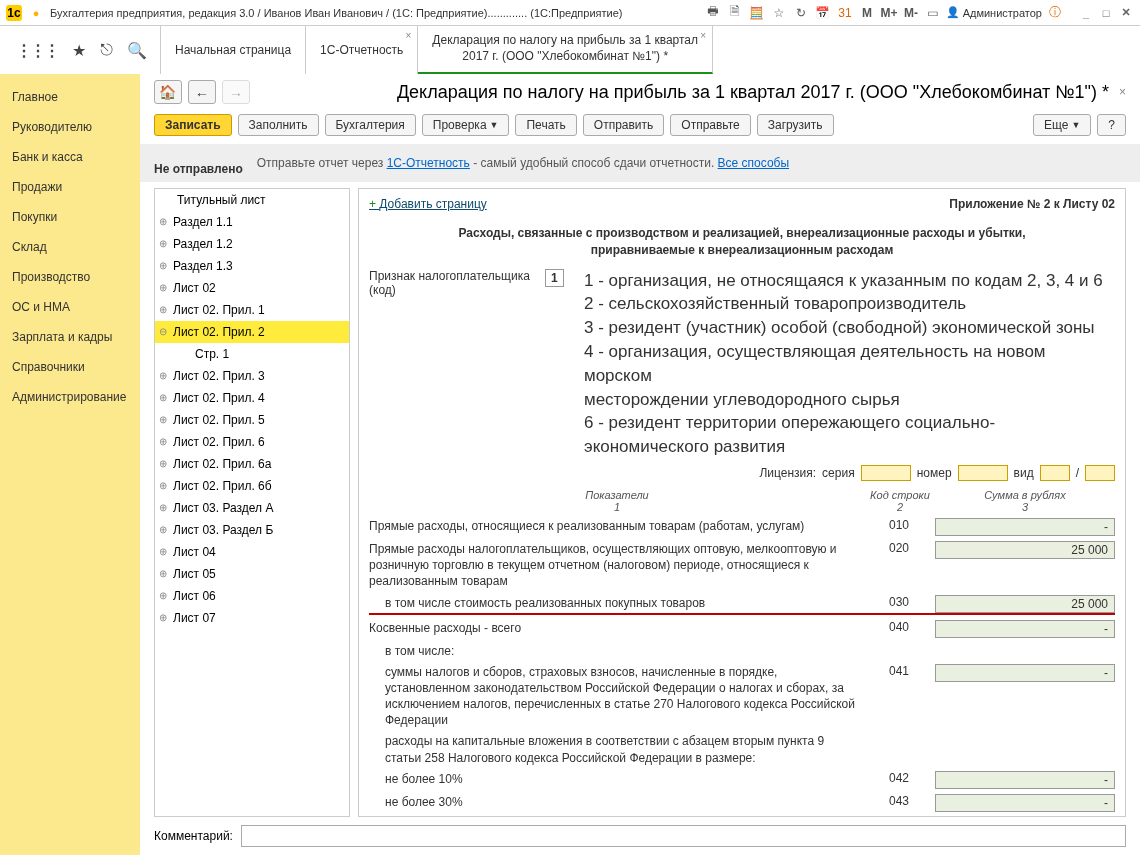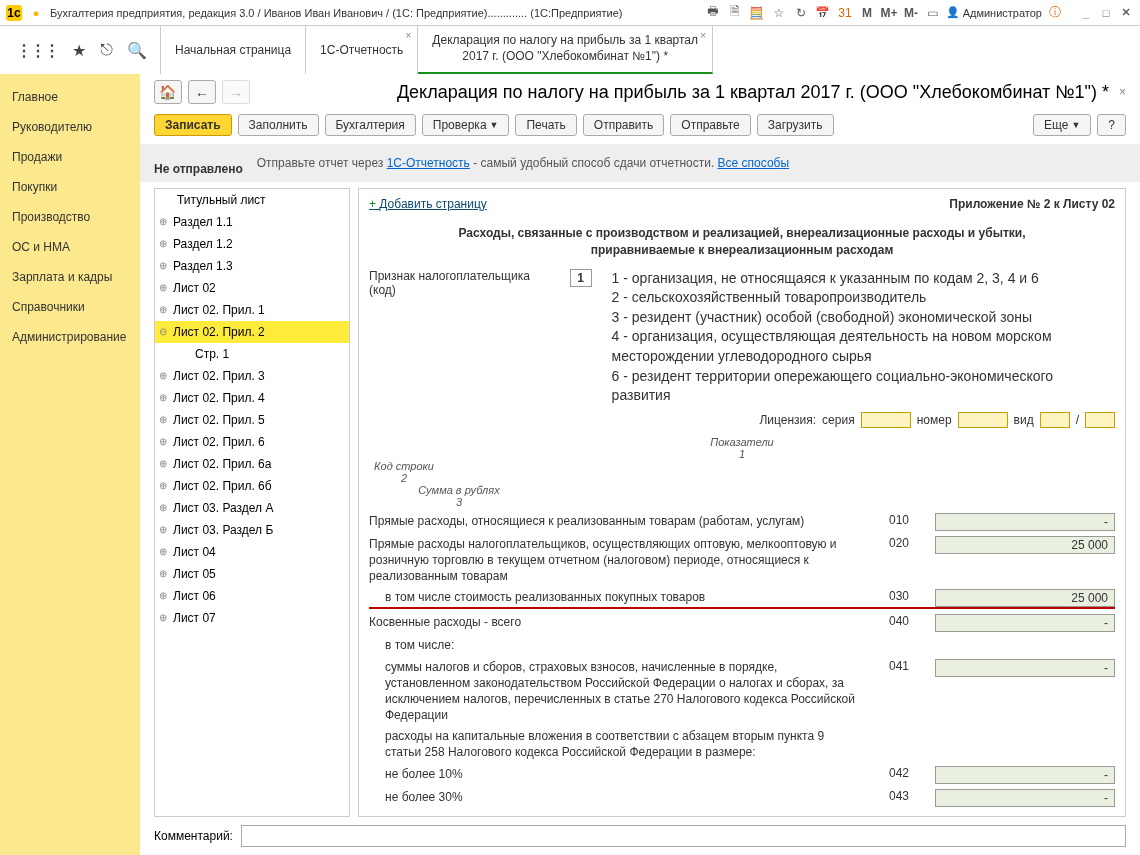--- a/index.html
+++ b/index.html
@@ -49,24 +49,24 @@
   .sections .sec .plus { position:absolute; left:4px; top:5px; width:12px; color:#888; font-size:10px;}
   .sections .sec.sub { padding-left:40px;}
 
   .report-pane { flex:1; border:1px solid #ccc; margin-left:8px; overflow:auto; padding:8px 10px; font-size:12px; color:#333; position:relative;}
   .add-page { color:#0c4a6e; text-decoration:underline; cursor:pointer;}
   .add-page::before { content:"+ "; color:#1a8f1a; text-decoration:none;}
   .attach-label { float:right; font-weight:bold;}
   .form-title { text-align:center; font-weight:bold; margin:14px 40px 10px 40px; line-height:1.4;}
   .taxpayer-row { display:flex; gap:10px; align-items:flex-start; }
   .code-box { border:1px solid #999; width:22px; height:18px; display:inline-flex; align-items:center; justify-content:center; font-weight:bold;}
-  .hint-list { color:#333; font-size:14px; line-height:1.4; margin-left:10px;}
+  .hint-list { color:#333; font-size:17px; line-height:1.4; margin-left:10px;}
   .licence-row { display:flex; gap:6px; align-items:center; justify-content:flex-end; margin:6px 0;}
   .yellow-box { background:#fff3c0; border:1px solid #c9a000; height:16px; width:50px;}
-  .col-headers { display:flex; color:#555; font-style:italic; font-size:11px; margin:8px 0 4px 0;flex-direction:column;}
+  .col-headers { display:flex; color:#555; font-style:italic; font-size:11px; margin:8px 0 4px 0;}
   .col-headers .c1 { flex:1; text-align:center;} .col-headers .c2 { width:70px; text-align:center;} .col-headers .c3 { width:180px; text-align:center;}
   .data-row { display:flex; align-items:flex-start; margin:5px 0; gap:6px;}
   .data-row .desc { flex:1; line-height:1.35;}
   .data-row .desc.indent { padding-left:16px;}
   .data-row .code { width:60px; text-align:center;}
   .data-row .val { width:180px; }
   .val-box { border:1px solid #999; background:#eaf0e0; height:18px; text-align:right; padding:1px 6px; display:block;}
   .underline-red { border-bottom:2px solid #c00000; margin-bottom:4px;}
 
   .footer-row { display:flex; align-items:center; padding:8px 14px; gap:8px;}
@@ -126,22 +126,24 @@
       <span class="close-x">×</span>
     </div>
   </div>
 </div>
 
 <div class="container">
 
   <div class="sidebar">
     <div class="item"><span>Главное</span></div>
     <div class="item"><span>Руководителю</span></div>
+    <div class="item"><span>Банк и касса</span></div>
     <div class="item"><span>Продажи</span></div>
     <div class="item"><span>Покупки</span></div>
+    <div class="item"><span>Склад</span></div>
     <div class="item"><span>Производство</span></div>
     <div class="item"><span>ОС и НМА</span></div>
     <div class="item"><span>Зарплата и кадры</span></div>
     <div class="item"><span>Справочники</span></div>
     <div class="item"><span>Администрирование</span></div>
   </div>
 
   <div class="main">
     <div class="heading-row">
       <div style="display:flex; gap:6px; align-items:center;">

